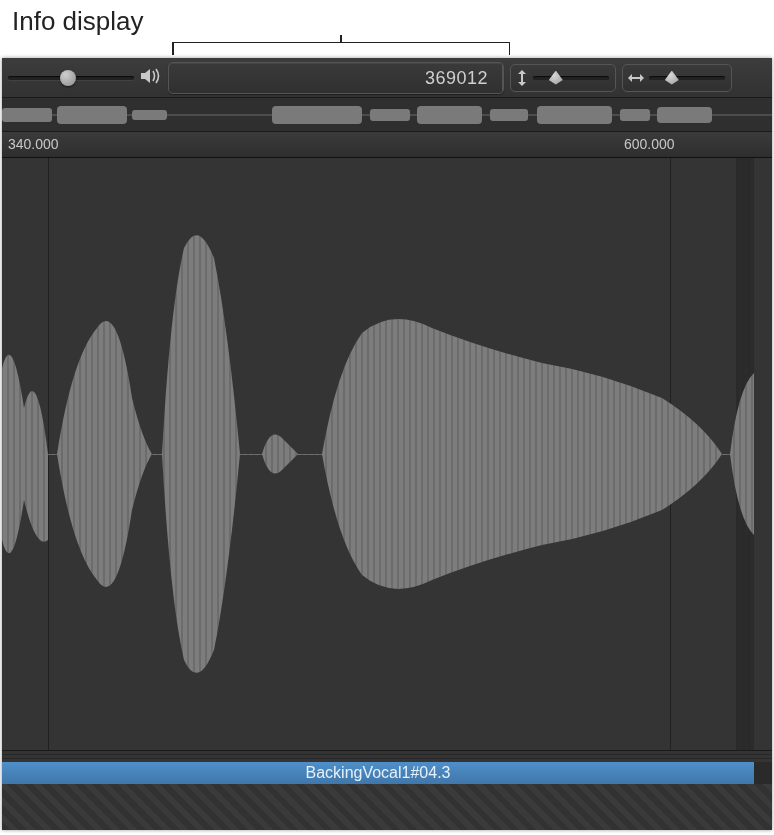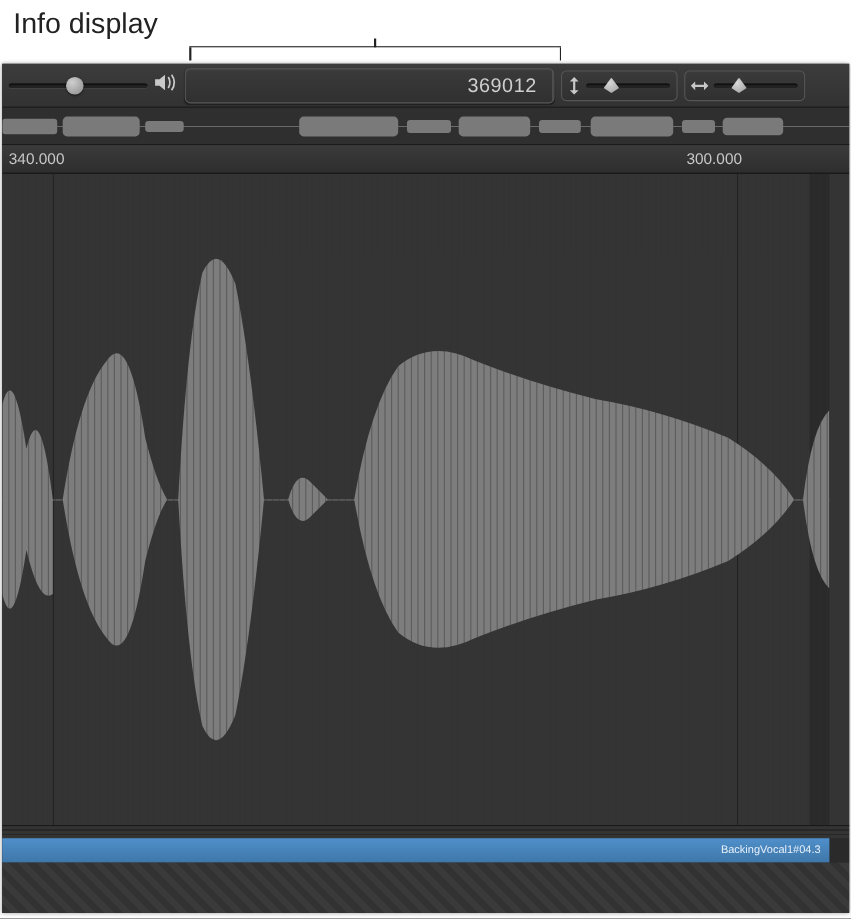--- a/index.html
+++ b/index.html
@@ -216,23 +216,23 @@
     background: #2a2a2a;
     position: relative;
   }
   .region {
     position: absolute;
     left: 0;
     right: 18px;
     top: 0;
     bottom: 0;
     background: linear-gradient(#4f8fca,#3f77a9);
-    text-align: right;
+    text-align: center;
     padding: 0 8px;
-    font-size: 10px;
+    font-size: 16px;
     line-height: 22px;
     color: #e6f0fa;
   }
 
   .hatched {
     height: 46px;
     background: repeating-linear-gradient(45deg, #323232 0 6px, #3a3a3a 6px 12px);
   }
 </style>
 </head>
@@ -300,21 +300,21 @@
         <rect x="488" y="11" width="38" height="12" rx="3"></rect>
         <rect x="535" y="8" width="75" height="18" rx="4"></rect>
         <rect x="618" y="11" width="30" height="12" rx="3"></rect>
         <rect x="655" y="9" width="55" height="16" rx="4"></rect>
       </g>
     </svg>
   </div>
 
   <div class="ruler">
     <span class="tick-label" style="left:6px">340.000</span>
-    <span class="tick-label" style="left:622px">300.000</span>
+    <span class="tick-label" style="left:622px">600.000</span>
   </div>
 
   <div class="waveform-area">
     <div class="grid-line" style="left:46px"></div>
     <div class="grid-line" style="left:668px"></div>
     <div class="region-border"></div>
     <div class="wave-baseline"></div>
     <svg viewBox="0 0 752 592" preserveAspectRatio="none">
       <g fill="#7d7d7d">
 

